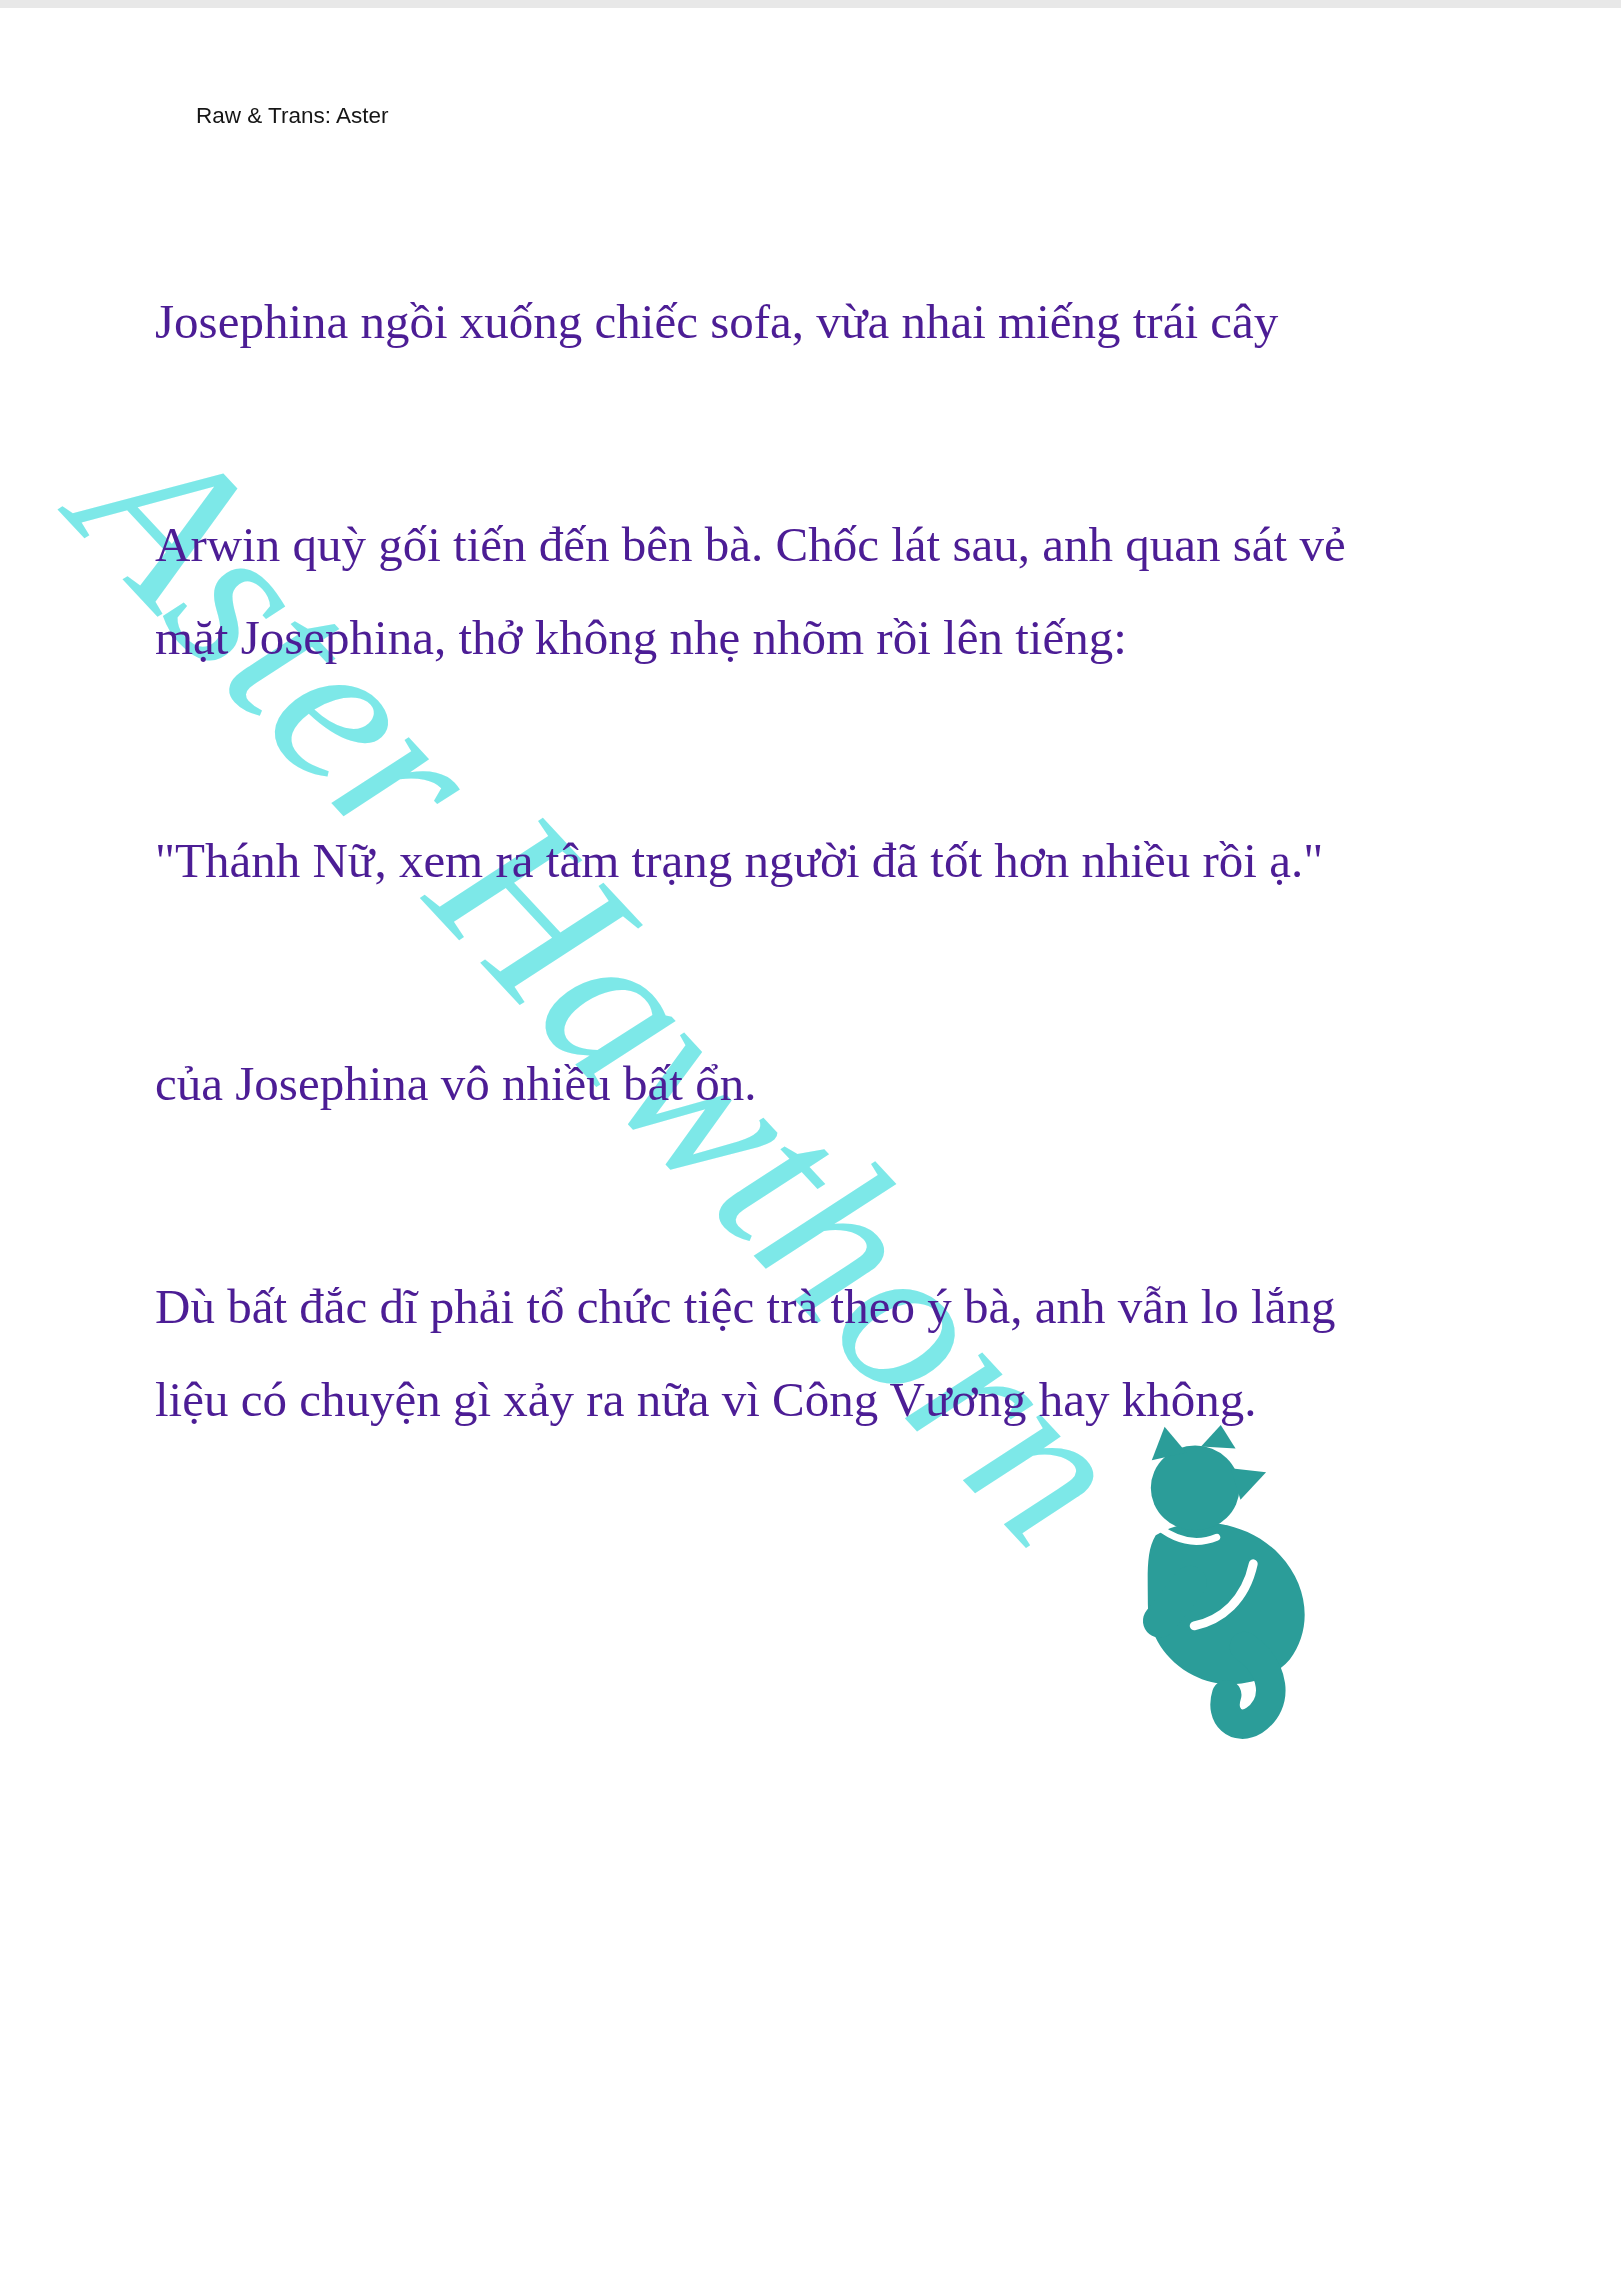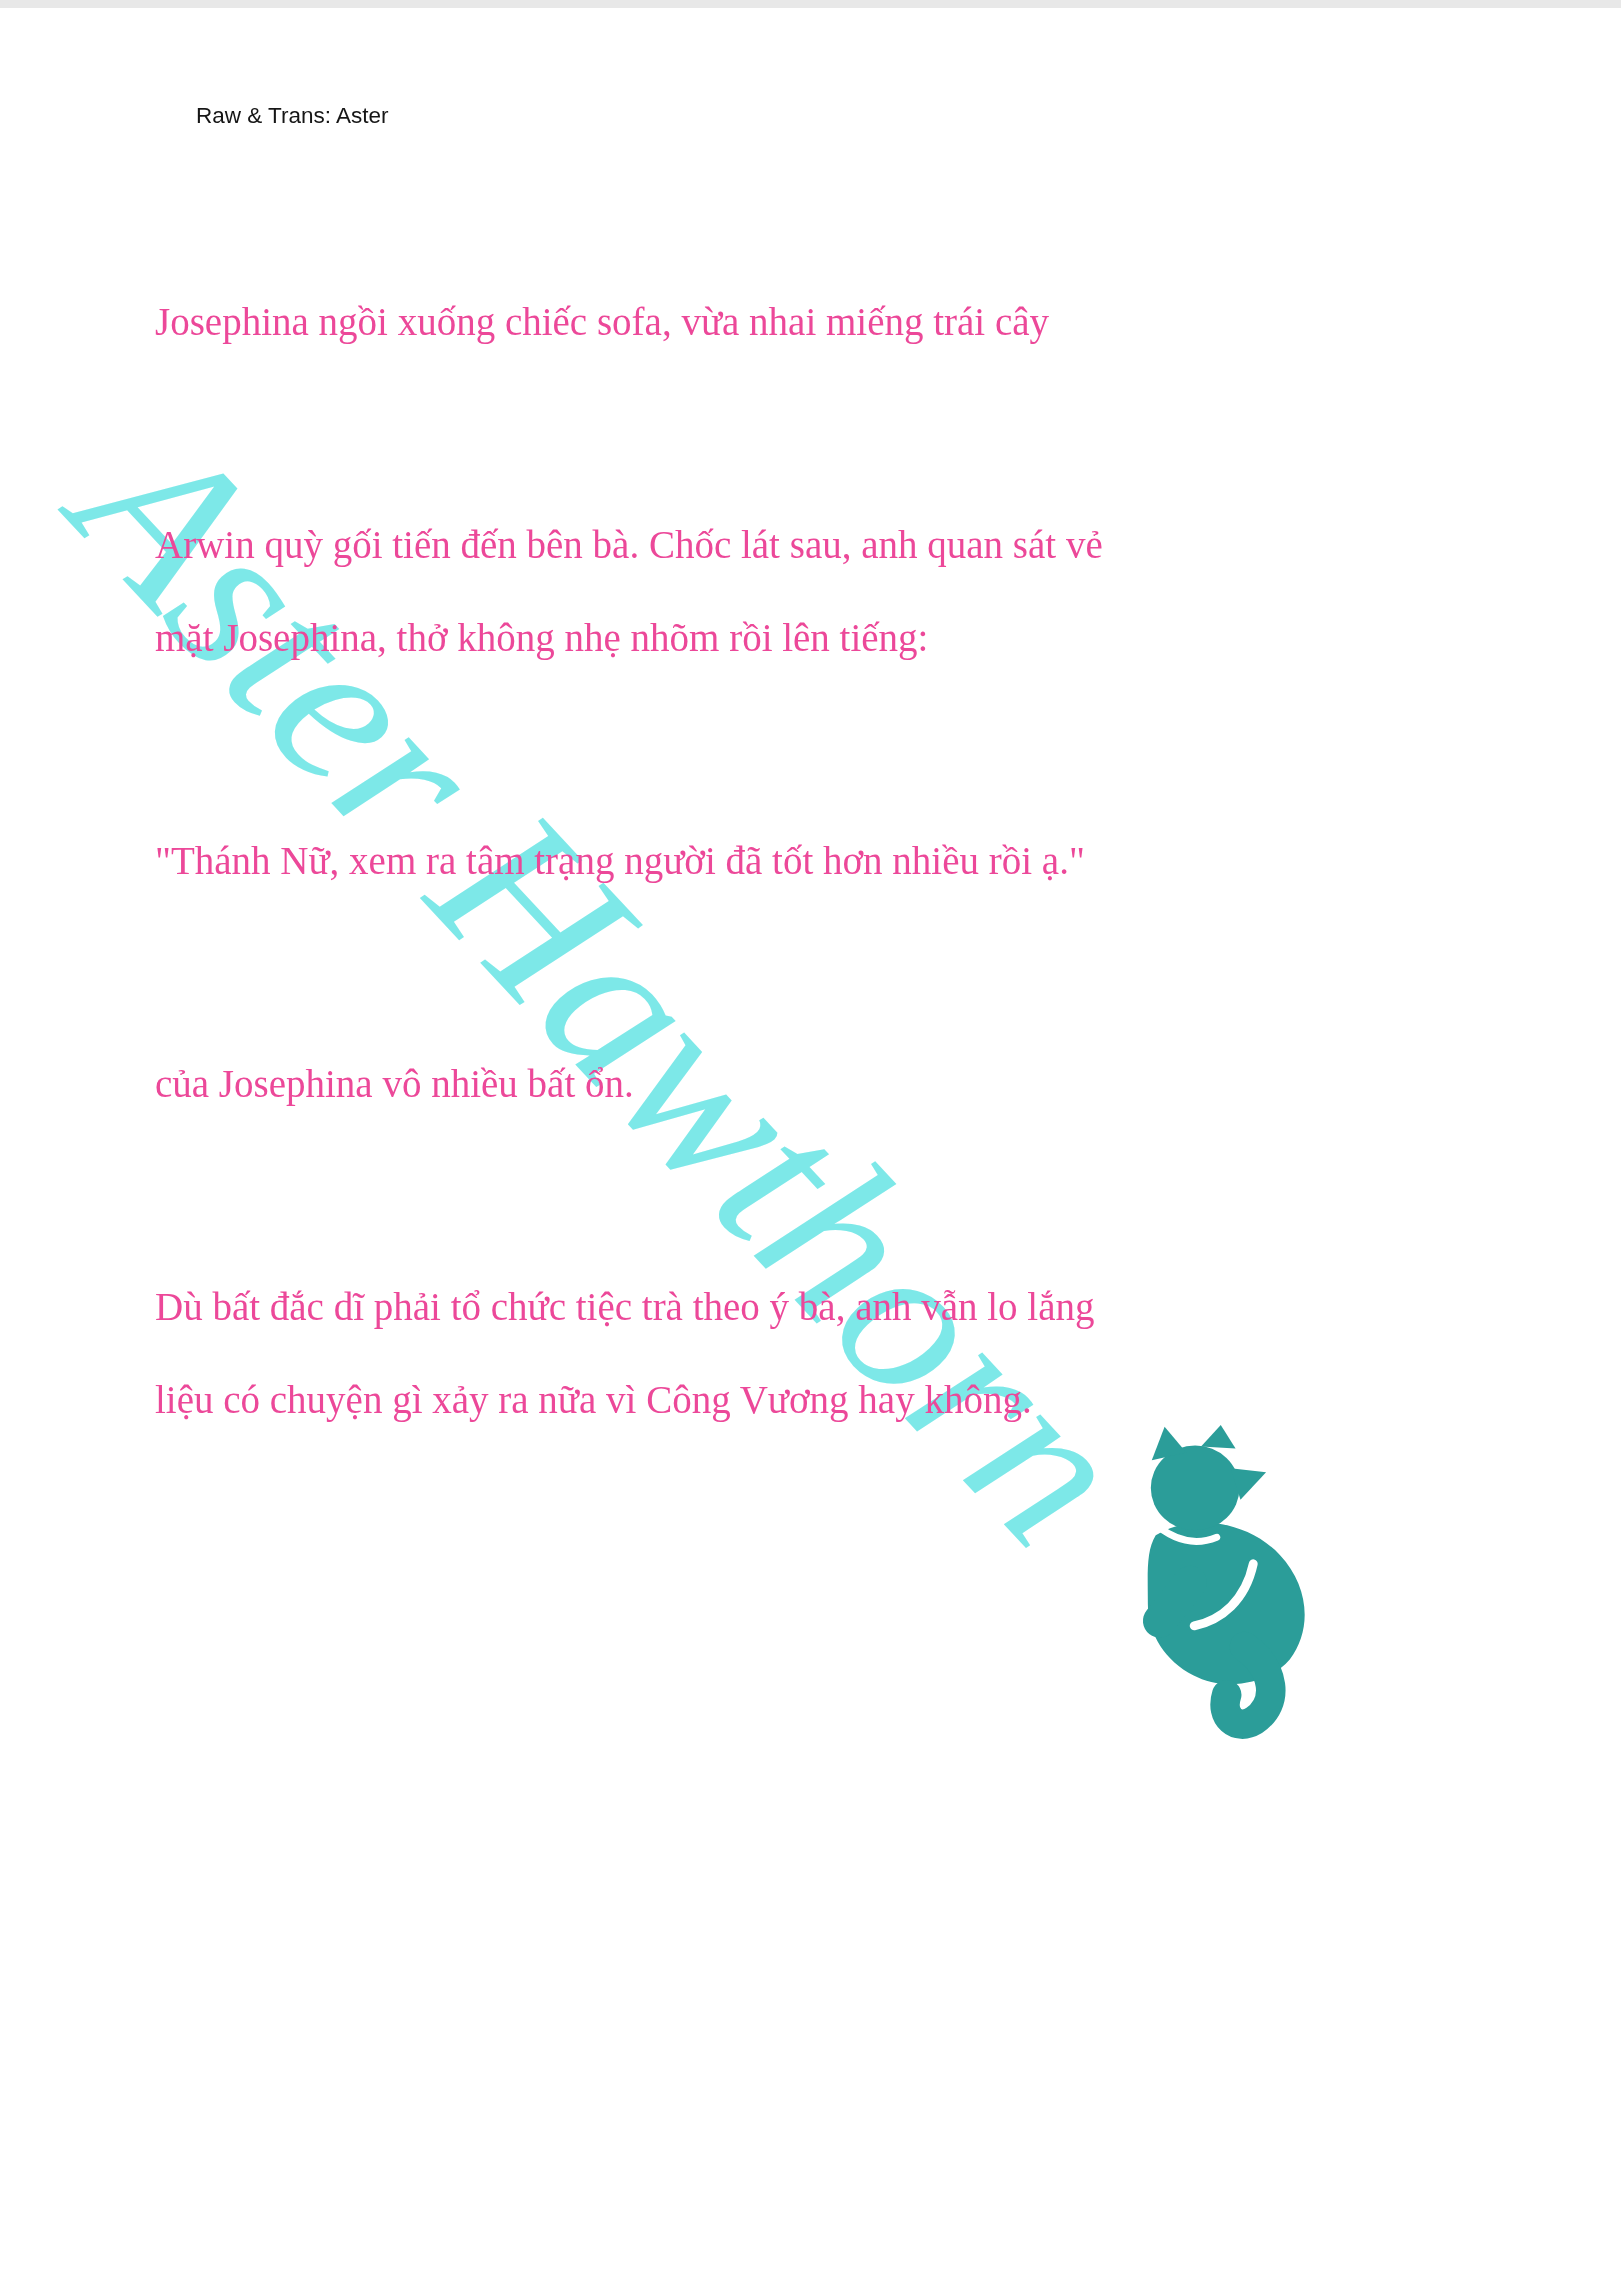--- a/index.html
+++ b/index.html
@@ -53,23 +53,23 @@
   }
   .doc-body {
     position: absolute;
     left: 155px;
     top: 267px;
     width: 1353px;
     z-index: 3;
   }
   .para {
     margin: 0 0 130px 0;
-    font-size: 39px;
+    font-size: 49px;
     line-height: 93px;
-    color: #ec4899;
+    color: #4c1d95;
   }
   .line {
     white-space: nowrap;
   }
 </style>
 </head>
 <body>
 
 <div class="page">
 

